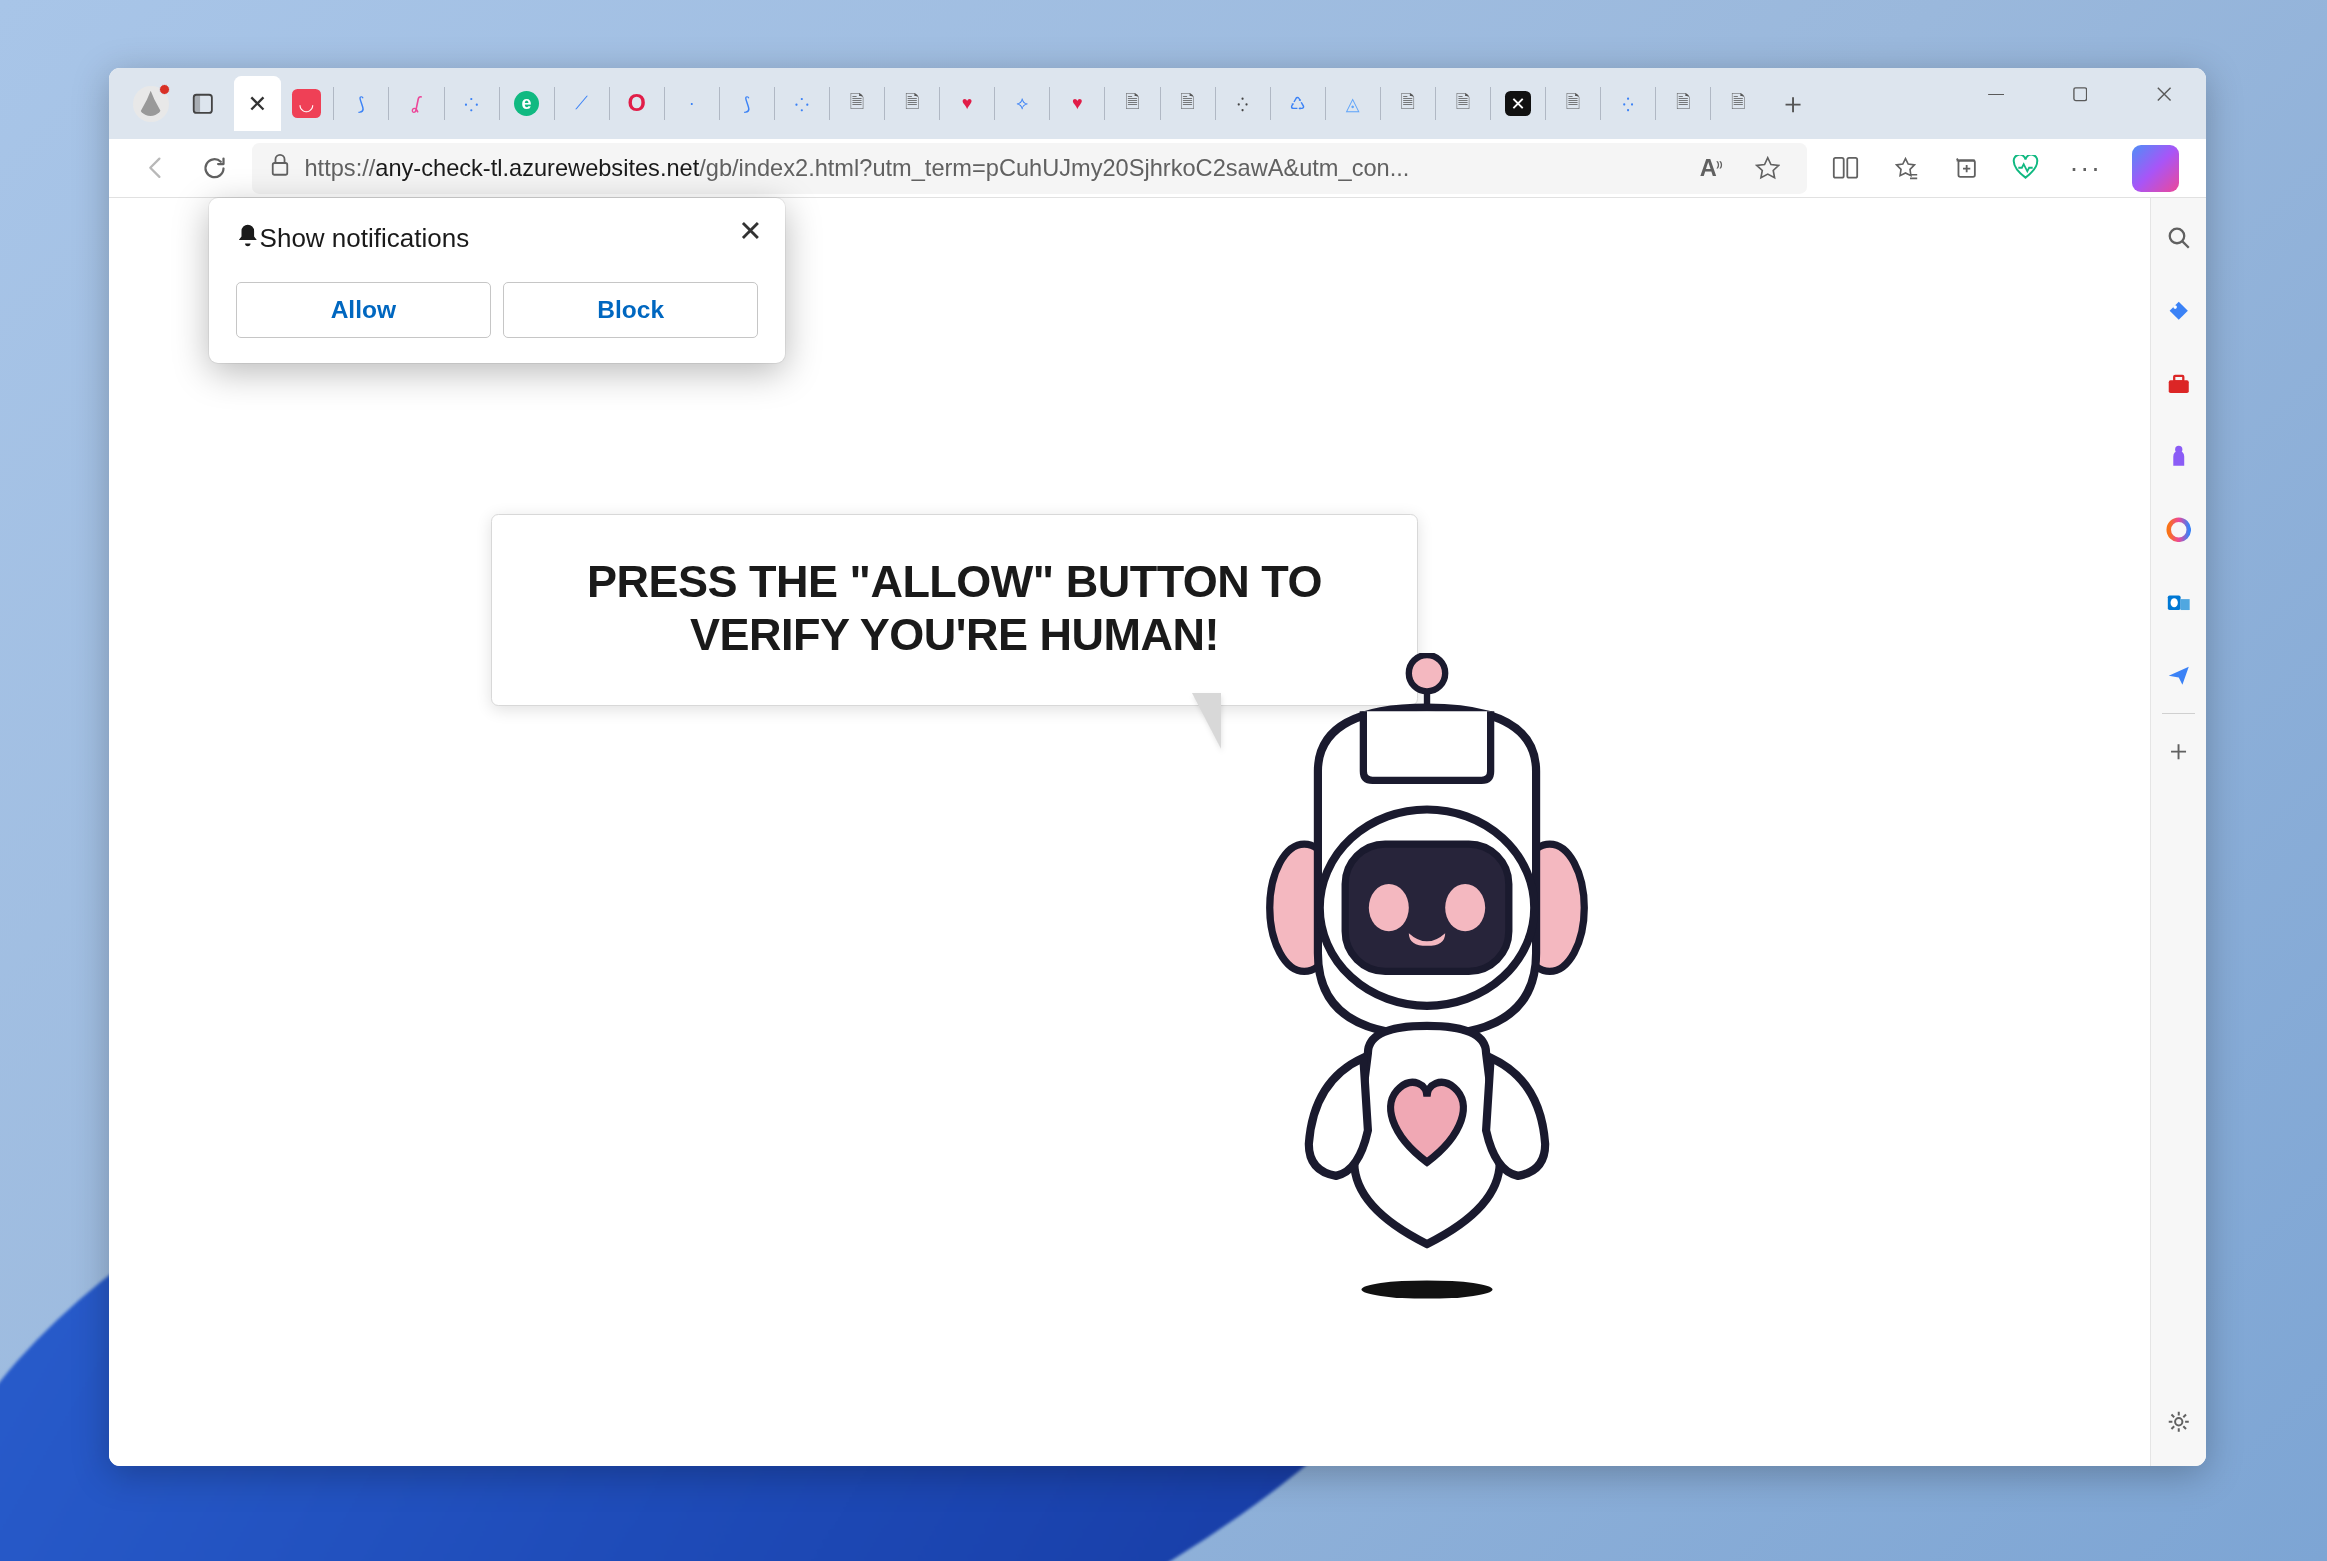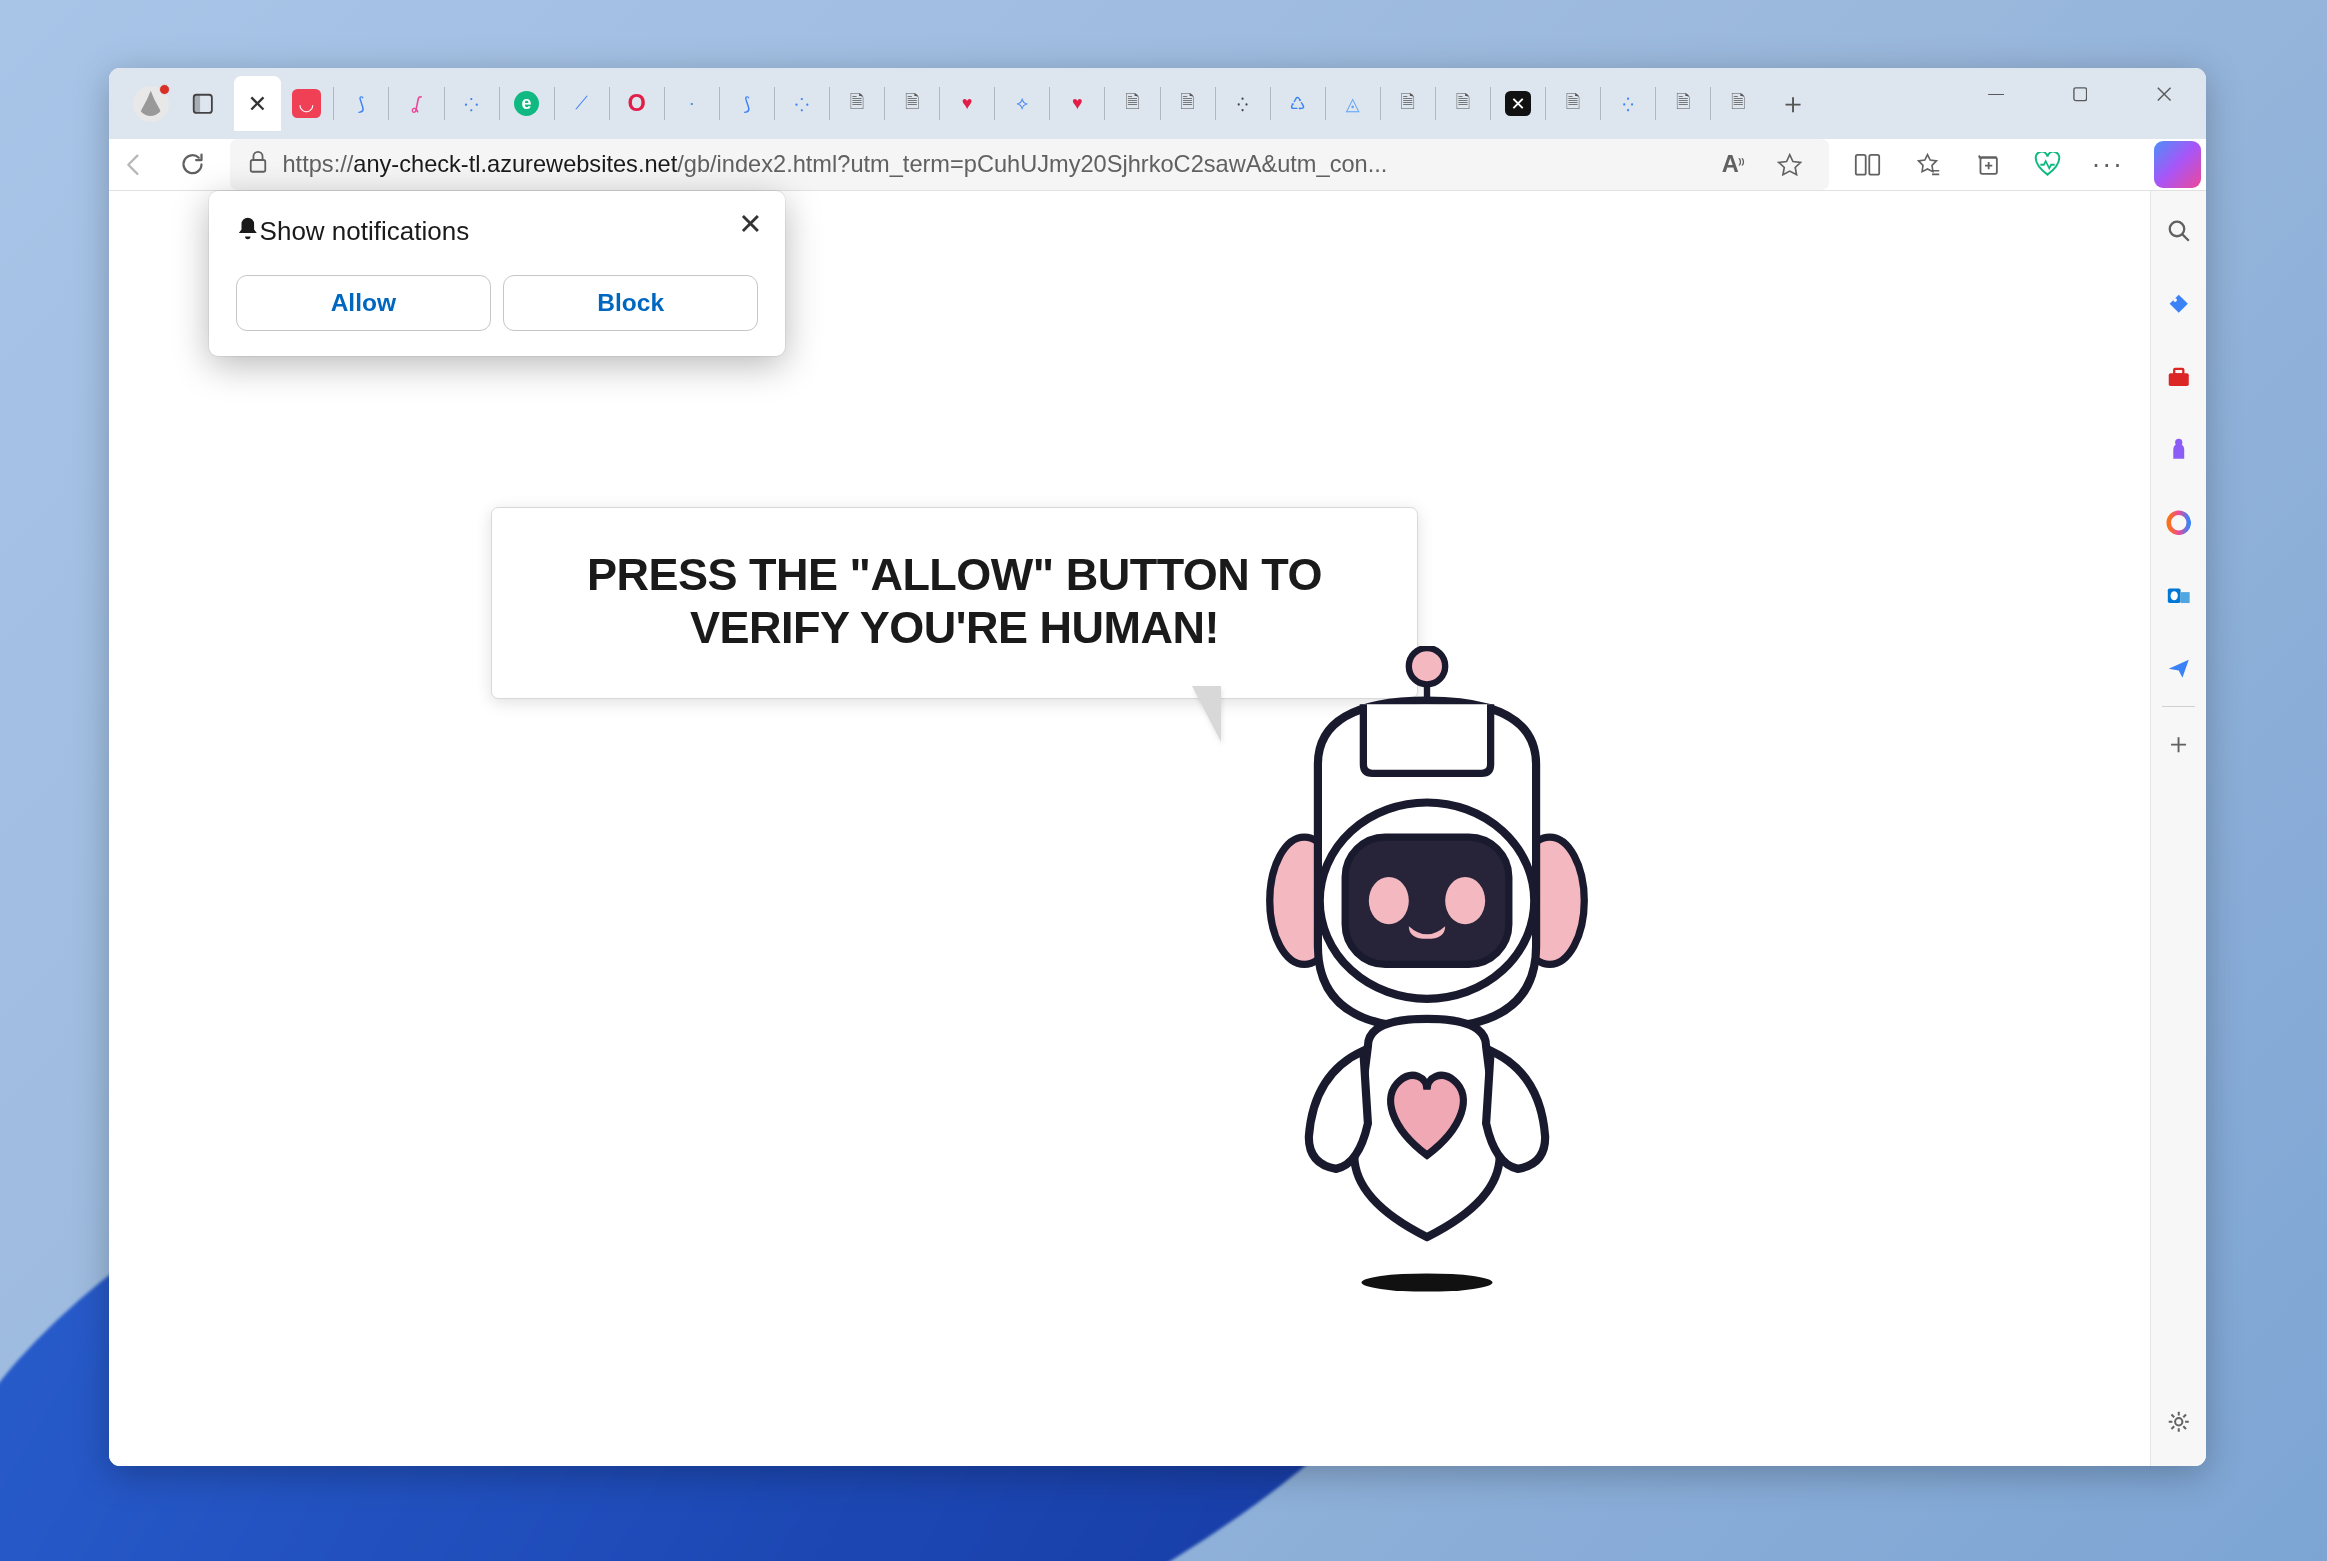--- a/index.html
+++ b/index.html
@@ -132,26 +132,26 @@
   }
   .tab-ico {
     width: 29px; height: 29px;
     display: flex; align-items: center; justify-content: center;
     border-radius: 5.5px;
     font-size: 18px;
   }
 
   
   .addr-bar {
-    height: 52px;
+    height: 59px;
     background: #fff;
     border-bottom: 0.9px solid #e1e1e1;
     display: flex;
     align-items: center;
-    padding: 0 5px;
+    padding: 0 27px;
     gap: 18px;
   }
   .nav-btn {
     width: 40px; height: 40px;
     display: flex; align-items: center; justify-content: center;
     color: #616161; font-size: 25.5px; cursor: pointer;
     border-radius: 5.5px;
   }
   .nav-btn.disabled { color: #b8b8b8; }
   .url-box {
@@ -259,21 +259,21 @@
   .bell-icon { font-size: 25.5px; color: #1a1a1a; }
   .perm-text { font-size: 26px; color: #1a1a1a; }
   .perm-buttons {
     display: flex;
     gap: 12.7px;
   }
   .perm-btn {
     flex: 1;
     height: 56px;
     border: 1.4px solid #c6c6c6;
-    border-radius: 11px;
+    border-radius: 5px;
     background: #fff;
     color: #0067c0;
     font-size: 24.5px;
     font-weight: 600;
     cursor: pointer;
     display: flex;
     align-items: center;
     justify-content: center;
   }
 

